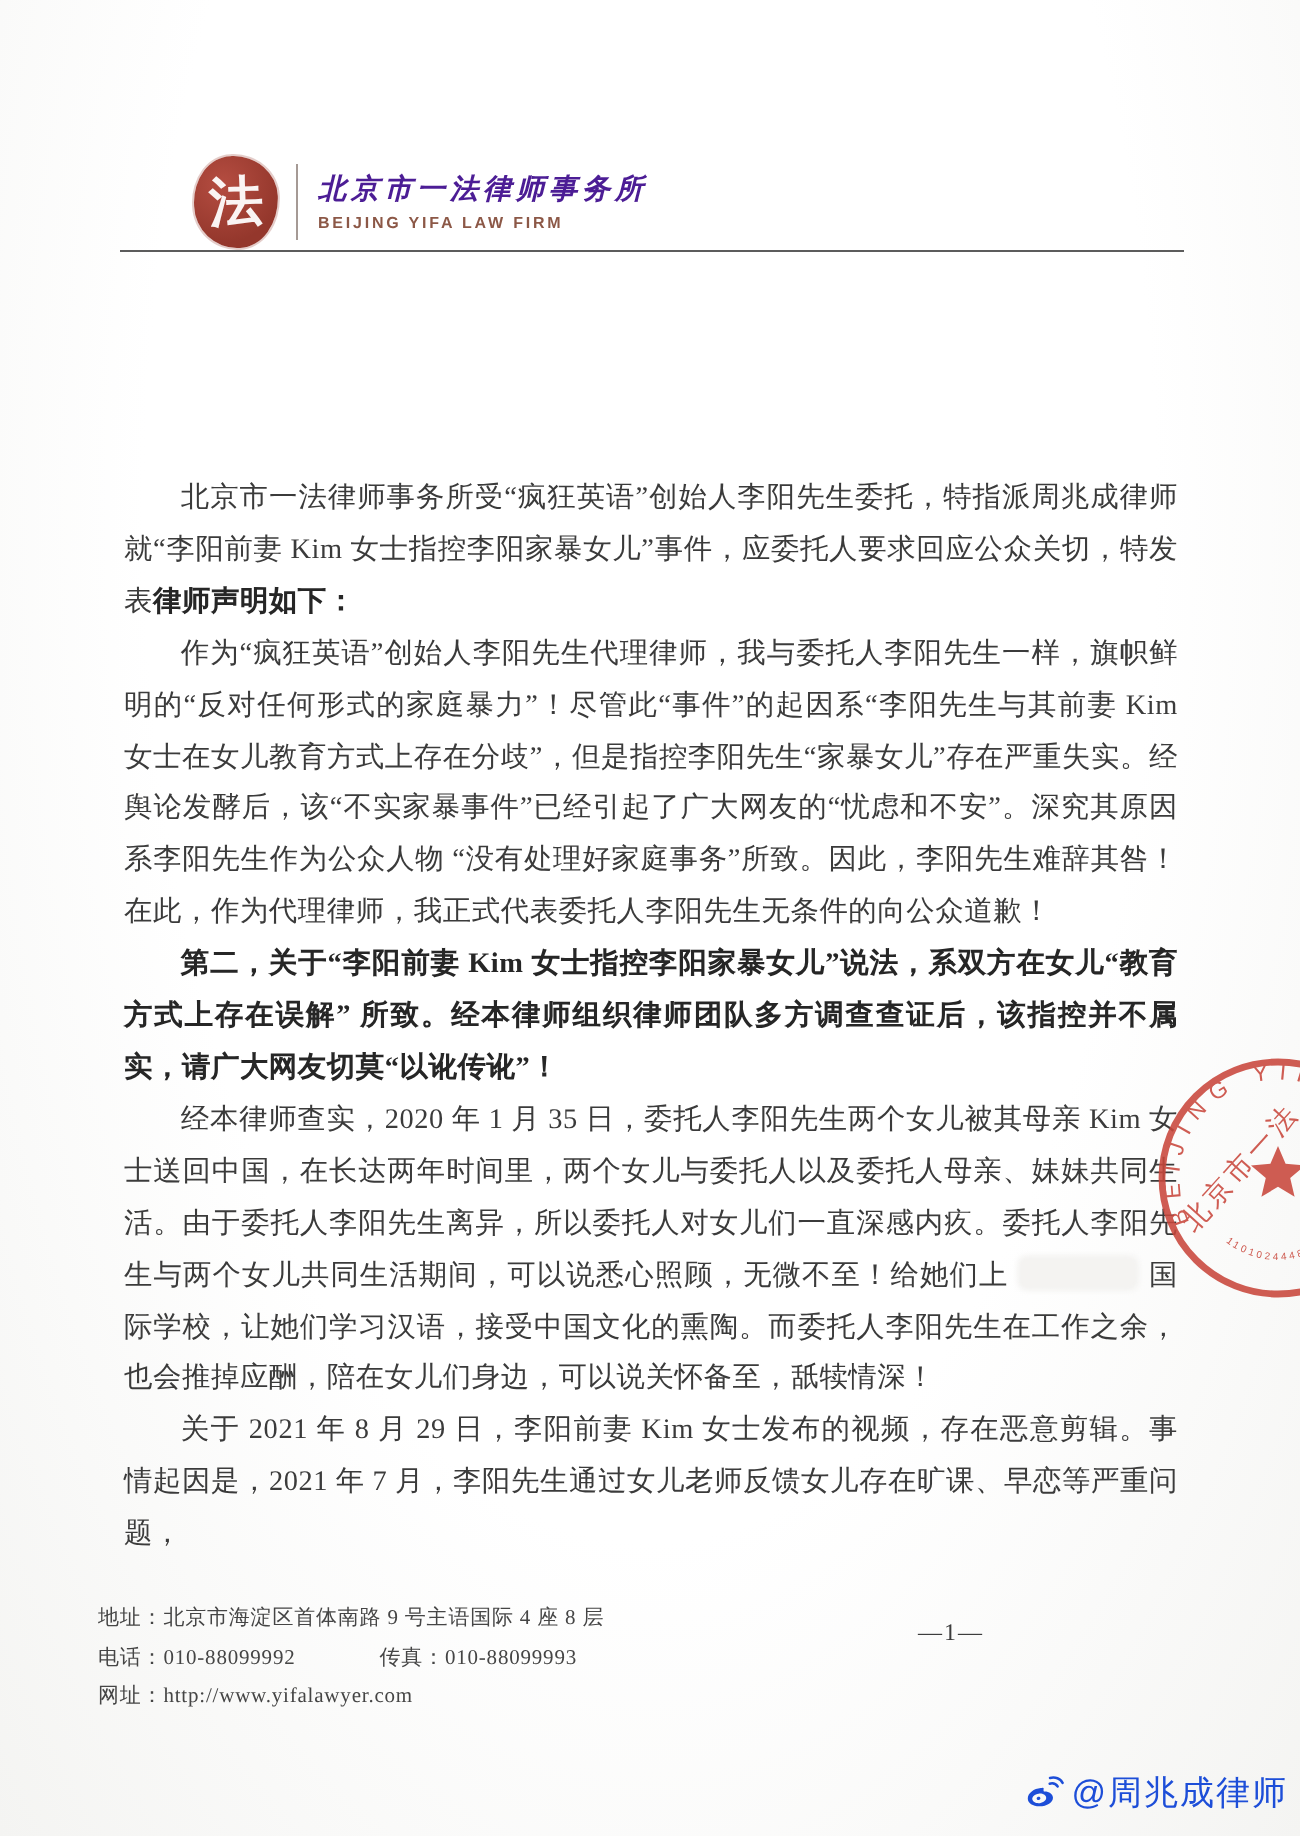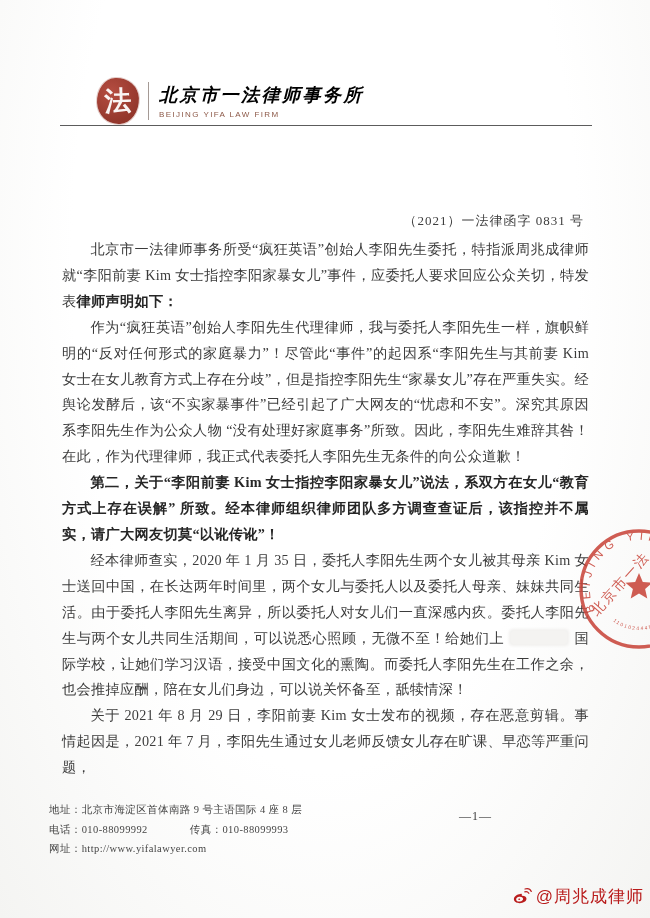--- a/index.html
+++ b/index.html
@@ -20,26 +20,27 @@
     width:42px;height:46px;flex:0 0 42px;
     background:radial-gradient(circle at 35% 30%, #b54d41, #94372c 70%);
     border-radius:46% 54% 48% 52% / 52% 46% 56% 48%;
     display:flex;align-items:center;justify-content:center;
     color:rgba(255,255,255,.94);font-size:27px;font-weight:bold;
     transform:rotate(-2deg);
     box-shadow:0 0 0 1px rgba(148,55,44,.25);
   }
   .lh-divider{width:1px;height:38px;background:#a59a95;margin:0 10px 0 9px;}
   .firm-cn{
-    font-size:18px;font-weight:bold;color:#000000;letter-spacing:2.5px;
+    font-size:14px;font-weight:bold;color:#4c1d95;letter-spacing:2.5px;
     font-style:italic;
   }
   .firm-en{
     font-size:8px;color:#8c5847;letter-spacing:1.4px;margin-top:3px;
     font-family:"Liberation Sans","DejaVu Sans",sans-serif;
+    font-weight:bold;
   }
   .rule{position:absolute;left:60px;right:58px;top:125px;border-top:1.6px solid #5c5c5c;}
 
   
   .title{
     position:absolute;left:0;right:0;top:138px;margin:0;
     text-align:center;
     font-family:"Liberation Sans","DejaVu Sans",sans-serif;
     font-size:23.5px;line-height:35px;font-weight:700;color:#1f1f1f;
     letter-spacing:1px;
@@ -74,21 +75,21 @@
   .pagenum{position:absolute;left:410px;top:7px;font-size:12px;color:#3d3d3d;letter-spacing:1px;}
 
   
   .seal{position:absolute;left:573px;top:523px;width:132px;height:132px;opacity:.88;}
   .seal text{fill:#c9473c;}
 
   
   .watermark{
     position:absolute;right:6px;bottom:10px;
     display:flex;align-items:center;gap:4px;
-    color:#b91c1c;font-size:17px;letter-spacing:1px;
+    color:#1d4ed8;font-size:17px;letter-spacing:1px;
     font-family:"Liberation Sans","DejaVu Sans",sans-serif;
   }
   .watermark svg{width:21px;height:21px;}
 </style>
 </head>
 <body>
 
 <div class="page">
 
   <header class="letterhead">
@@ -98,21 +99,20 @@
     <div class="lh-divider"></div>
     <div class="firm-names">
       <div class="firm-cn">北京市一法律师事务所</div>
       <div class="firm-en">BEIJING YIFA LAW FIRM</div>
     </div>
   </header>
 
   <div class="rule"></div>
 
 
-  <div class="docnum">（2021）一法律函字 0831 号</div>
 
   <main class="body" id="body-paragraphs">
       <p class="para"><span>北京市一法律师事务所受“疯狂英语”创始人李阳先生委托，特指派周兆成律师就“李阳前妻 Kim 女士指控李阳家暴女儿”事件，应委托人要求回应公众关切，特发表</span><span class="b">律师声明如下：</span></p>
       <p class="para"><span>作为“疯狂英语”创始人李阳先生代理律师，我与委托人李阳先生一样，旗帜鲜明的“反对任何形式的家庭暴力”！尽管此“事件”的起因系“李阳先生与其前妻 Kim 女士在女儿教育方式上存在分歧”，但是指控李阳先生“家暴女儿”存在严重失实。经舆论发酵后，该“不实家暴事件”已经引起了广大网友的“忧虑和不安”。深究其原因系李阳先生作为公众人物 “没有处理好家庭事务”所致。因此，李阳先生难辞其咎！在此，作为代理律师，我正式代表委托人李阳先生无条件的向公众道歉！</span></p>
       <p class="para bold"><span>第二，关于“李阳前妻 Kim 女士指控李阳家暴女儿”说法，系双方在女儿“教育方式上存在误解” 所致。经本律师组织律师团队多方调查查证后，该指控并不属实，请广大网友切莫“以讹传讹”！</span></p>
       <p class="para"><span>经本律师查实，2020 年 1 月 35 日，委托人李阳先生两个女儿被其母亲 Kim 女士送回中国，在长达两年时间里，两个女儿与委托人以及委托人母亲、妹妹共同生活。由于委托人李阳先生离异，所以委托人对女儿们一直深感内疚。委托人李阳先生与两个女儿共同生活期间，可以说悉心照顾，无微不至！给她们上</span><span class="redacted"></span><span>国际学校，让她们学习汉语，接受中国文化的熏陶。而委托人李阳先生在工作之余，也会推掉应酬，陪在女儿们身边，可以说关怀备至，舐犊情深！</span></p>
       <p class="para"><span>关于 2021 年 8 月 29 日，李阳前妻 Kim 女士发布的视频，存在恶意剪辑。事情起因是，2021 年 7 月，李阳先生通过女儿老师反馈女儿存在旷课、早恋等严重问题，</span></p>
     </main>
 
   <footer class="footer">

